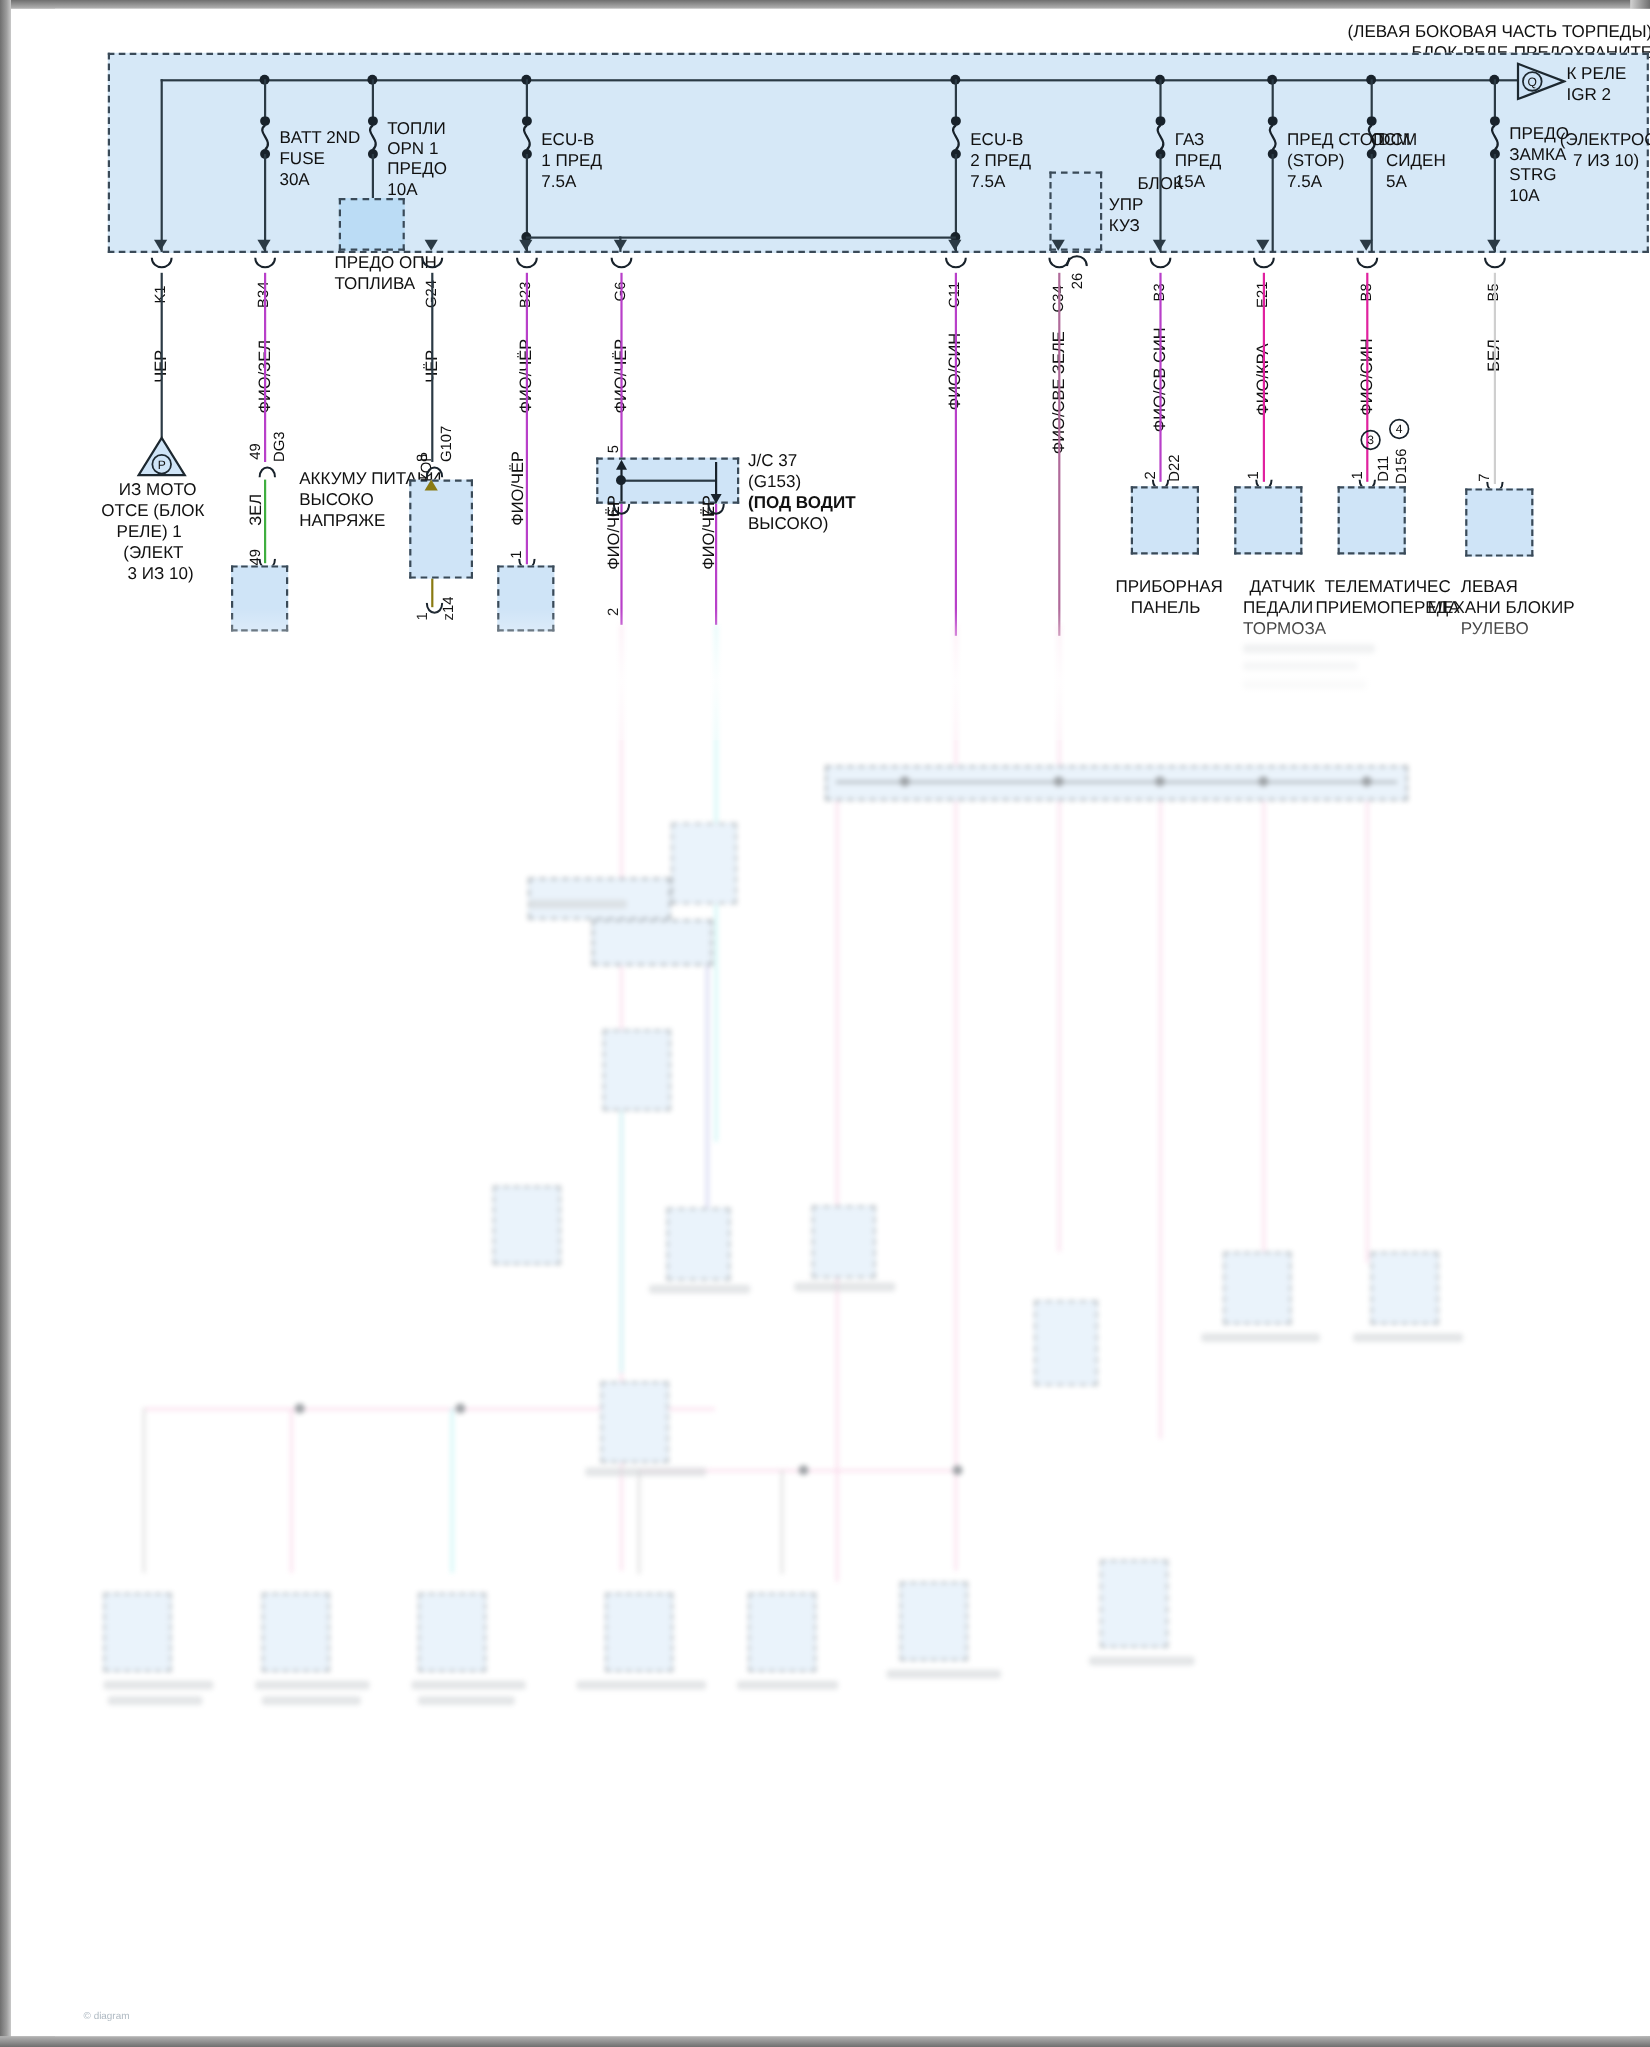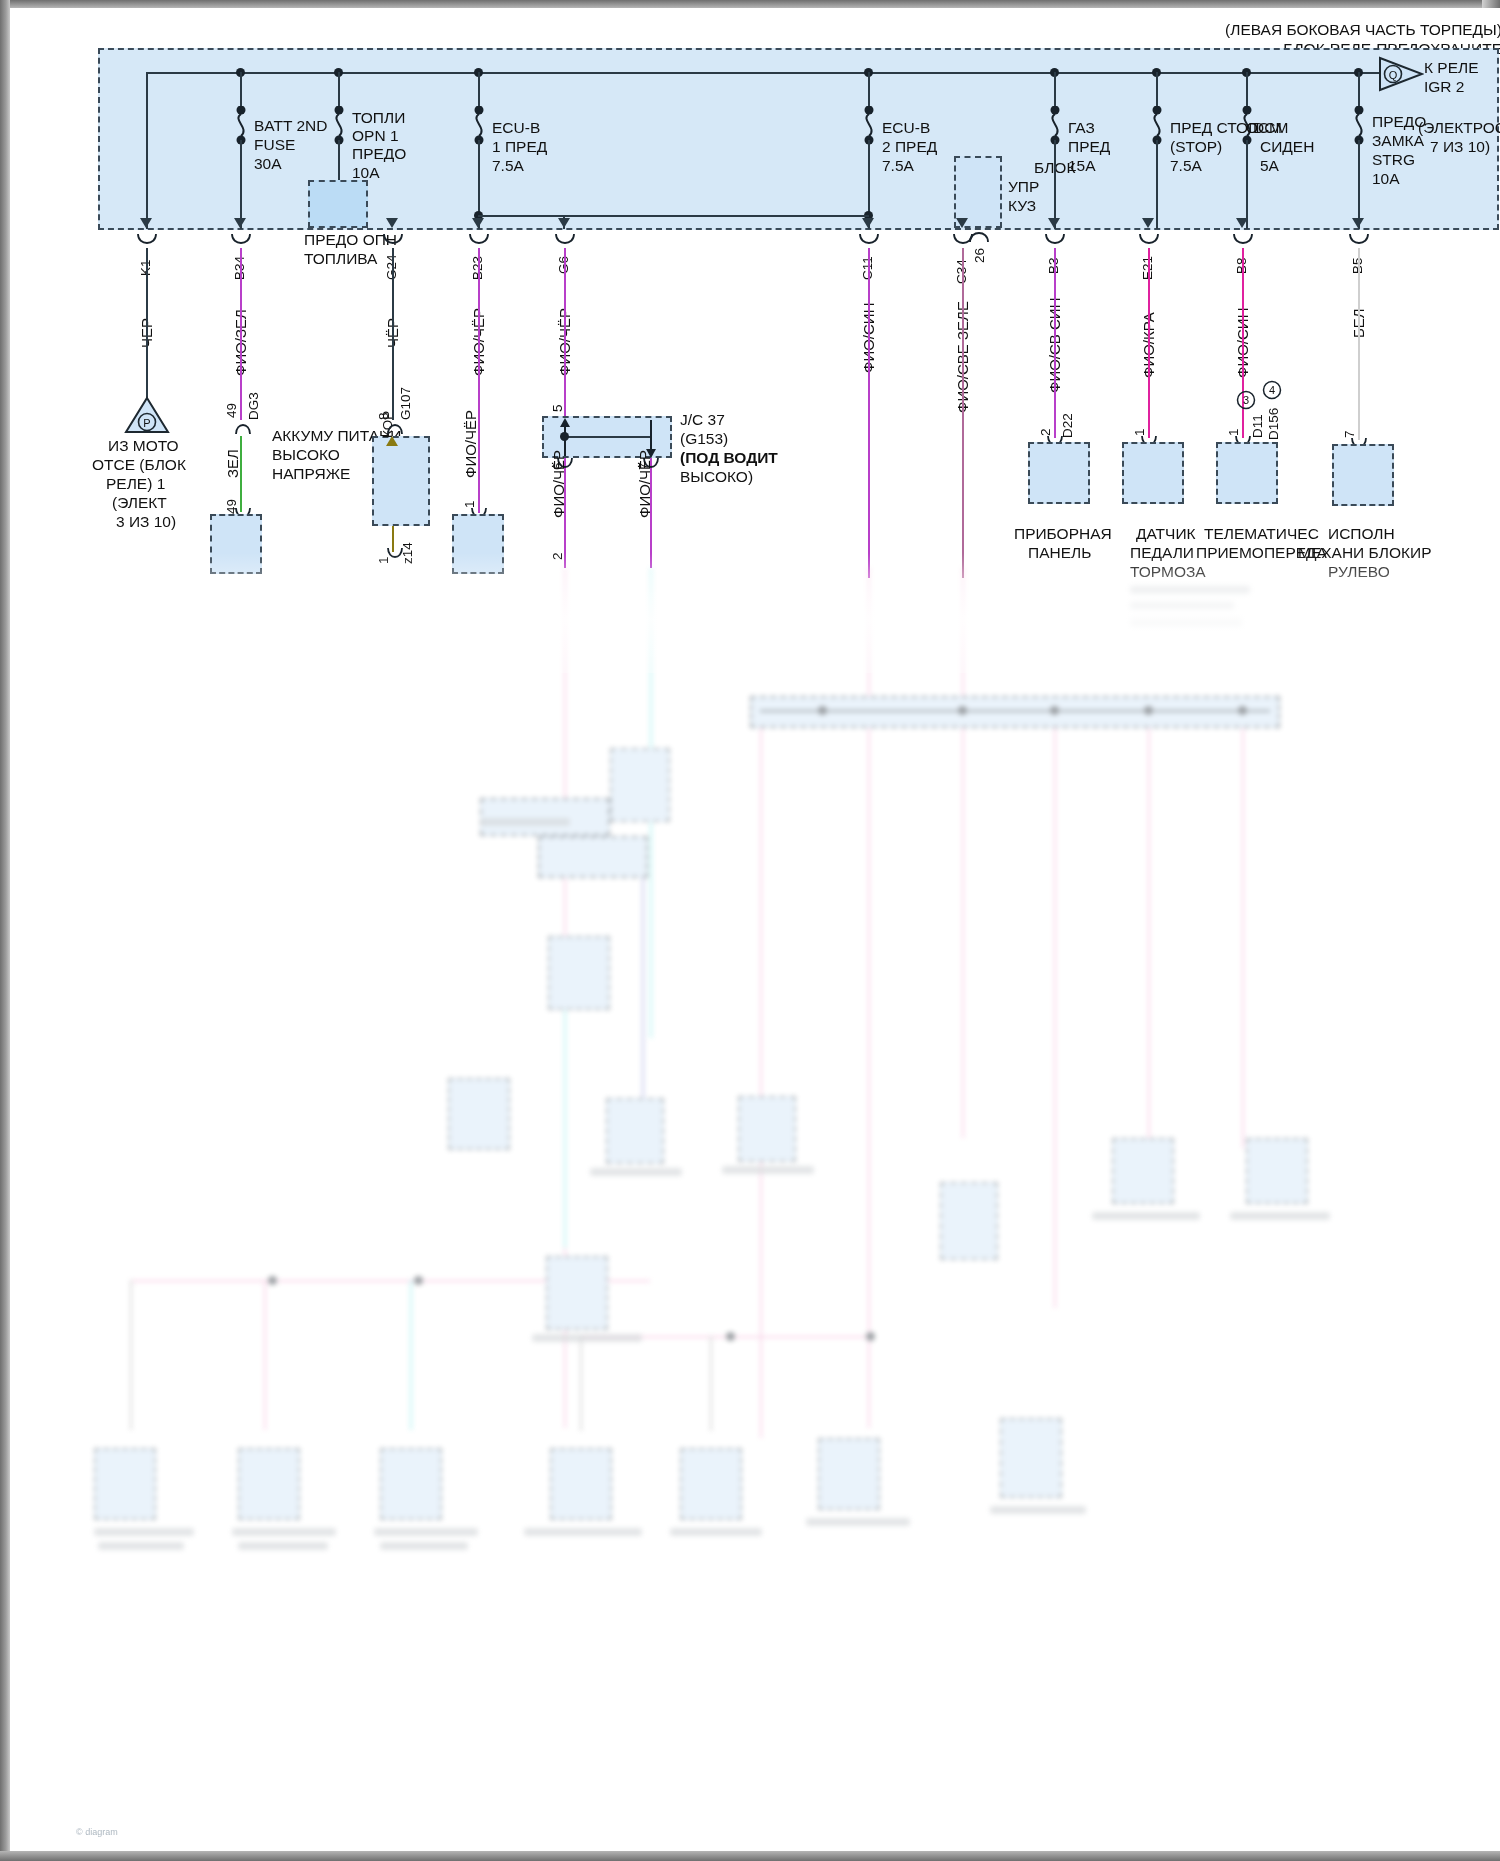--- a/index.html
+++ b/index.html
@@ -548,21 +548,21 @@
       </svg>
     <div class="compbox" style="left:1166px; top:434px; width:62px; height:62px;"></div>
     <div class="t" style="left:1154px; top:516px;">ТЕЛЕМАТИЧЕС</div>
     <div class="t" style="left:1146px; top:535px;">ПРИЕМОПЕРЕДА</div>
 
     <div class="vt sm" style="left:1292px; top:430px;">7</div>
     <svg class="cup" style="left:1300px; top:430px;" width="18" height="14" viewBox="0 0 18 14">
         <path d="M2 0 C 2 12, 16 12, 16 0" stroke="#18222b" stroke-width="1.8" fill="none"></path>
       </svg>
     <div class="compbox" style="left:1282px; top:436px; width:62px; height:62px;"></div>
-    <div class="t" style="left:1278px; top:516px;">ИСПОЛН</div>
+    <div class="t" style="left:1278px; top:516px;">ЛЕВАЯ</div>
     <div class="t" style="left:1248px; top:535px;">МЕХАНИ БЛОКИР</div>
     <div class="t" style="left:1278px; top:554px;">РУЛЕВО</div>
 
     <div class="lower">
 
       <div class="wire wv w-pink" style="left:514px; top:0px;   height:860px;"></div>
       <div class="wire wv w-cyan" style="left:600px; top:0px;   height:470px;"></div>
       <div class="wire wv w-pink" style="left:710px; top:150px; height:720px;"></div>
       <div class="wire wv w-pink" style="left:818px; top:0px;   height:860px;"></div>
       <div class="wire wv w-pink" style="left:912px; top:0px;   height:570px;"></div>

